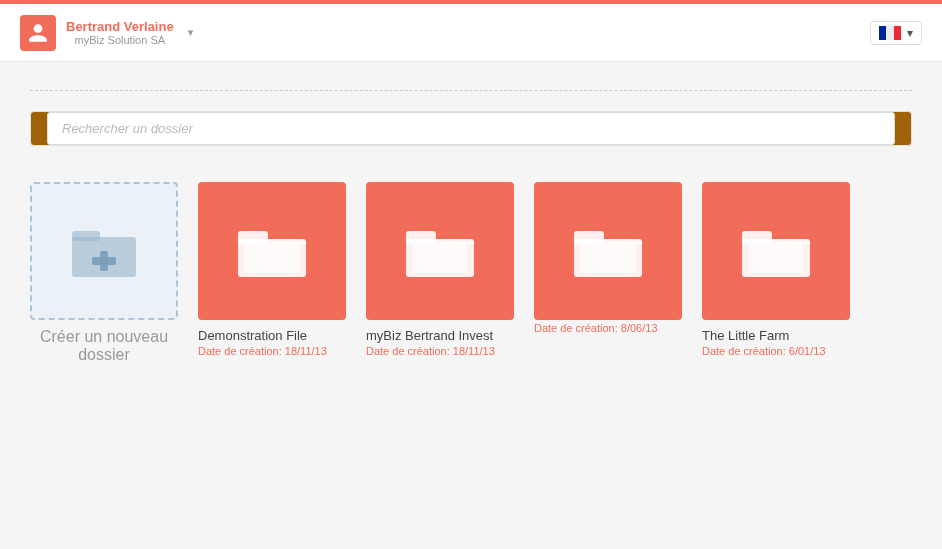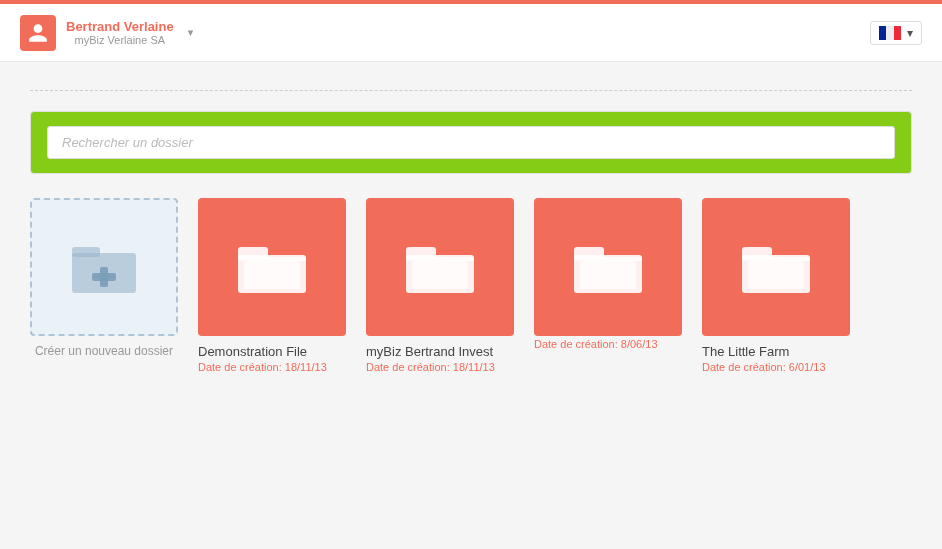--- a/index.html
+++ b/index.html
@@ -138,25 +138,25 @@
     }
 
     .divider {
       border: none;
       border-top: 1px dashed #ccc;
       margin-bottom: 20px;
     }
 
     
     .search-wrap {
-      background: #84cc16;
+      background: #a16207;
       border: 1px solid #e0e0e0;
       border-radius: 4px;
-      padding: 14px 16px;
-      margin-bottom: 24px;
+      padding: 0 16px;
+      margin-bottom: 36px;
     }
 
     .search-input {
       width: 100%;
       border: 1px solid #ddd;
       border-radius: 3px;
       padding: 8px 14px;
       font-size: 13px;
       color: #999;
       outline: none;
@@ -191,21 +191,21 @@
       border-radius: 4px;
       background: #eaf1f7;
       display: flex;
       align-items: center;
       justify-content: center;
     }
 
     .dossier-card-new .card-label {
       margin-top: 8px;
       color: #999;
-      font-size: 12px;
+      font-size: 16px;
       text-align: center;
     }
 
     
     .dossier-card {
       width: 148px;
       display: flex;
       flex-direction: column;
       cursor: pointer;
     }
@@ -240,21 +240,21 @@
 
 <header class="header">
   <div class="header-left">
     <div class="avatar">
       <svg viewBox="0 0 24 24">
           <path d="M12 12c2.7 0 4.8-2.1 4.8-4.8S14.7 2.4 12 2.4 7.2 4.5 7.2 7.2 9.3 12 12 12zm0 2.4c-3.2 0-9.6 1.6-9.6 4.8v2.4h19.2v-2.4c0-3.2-6.4-4.8-9.6-4.8z"></path>
         </svg>
     </div>
     <div class="user-info">
       <span class="user-name">Bertrand Verlaine</span>
-      <span class="user-company">myBiz Verlaine SA</span>
+      <span class="user-company">myBiz Solution SA</span>
     </div>
     <span class="dropdown-arrow">▾</span>
   </div>
   <div class="lang-selector">
 
     <svg width="22" height="14" viewBox="0 0 22 14">
       <rect x="0" y="0" width="7" height="14" fill="#002395"></rect>
       <rect x="7" y="0" width="8" height="14" fill="#EDEDED"></rect>
       <rect x="15" y="0" width="7" height="14" fill="#ED2939"></rect>
     </svg>

